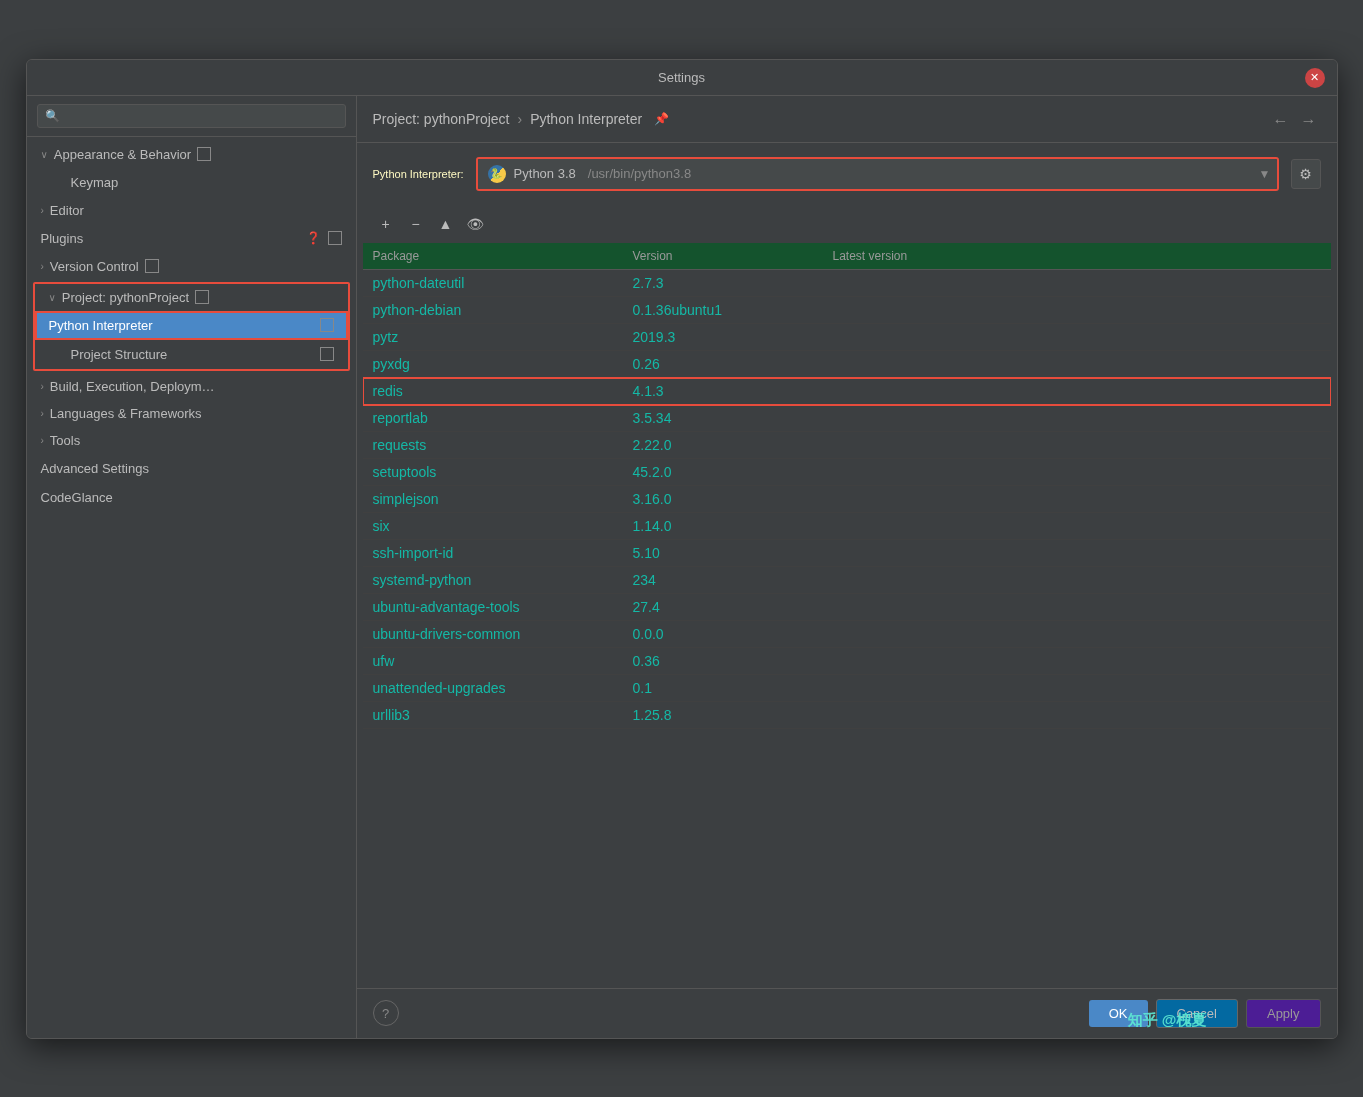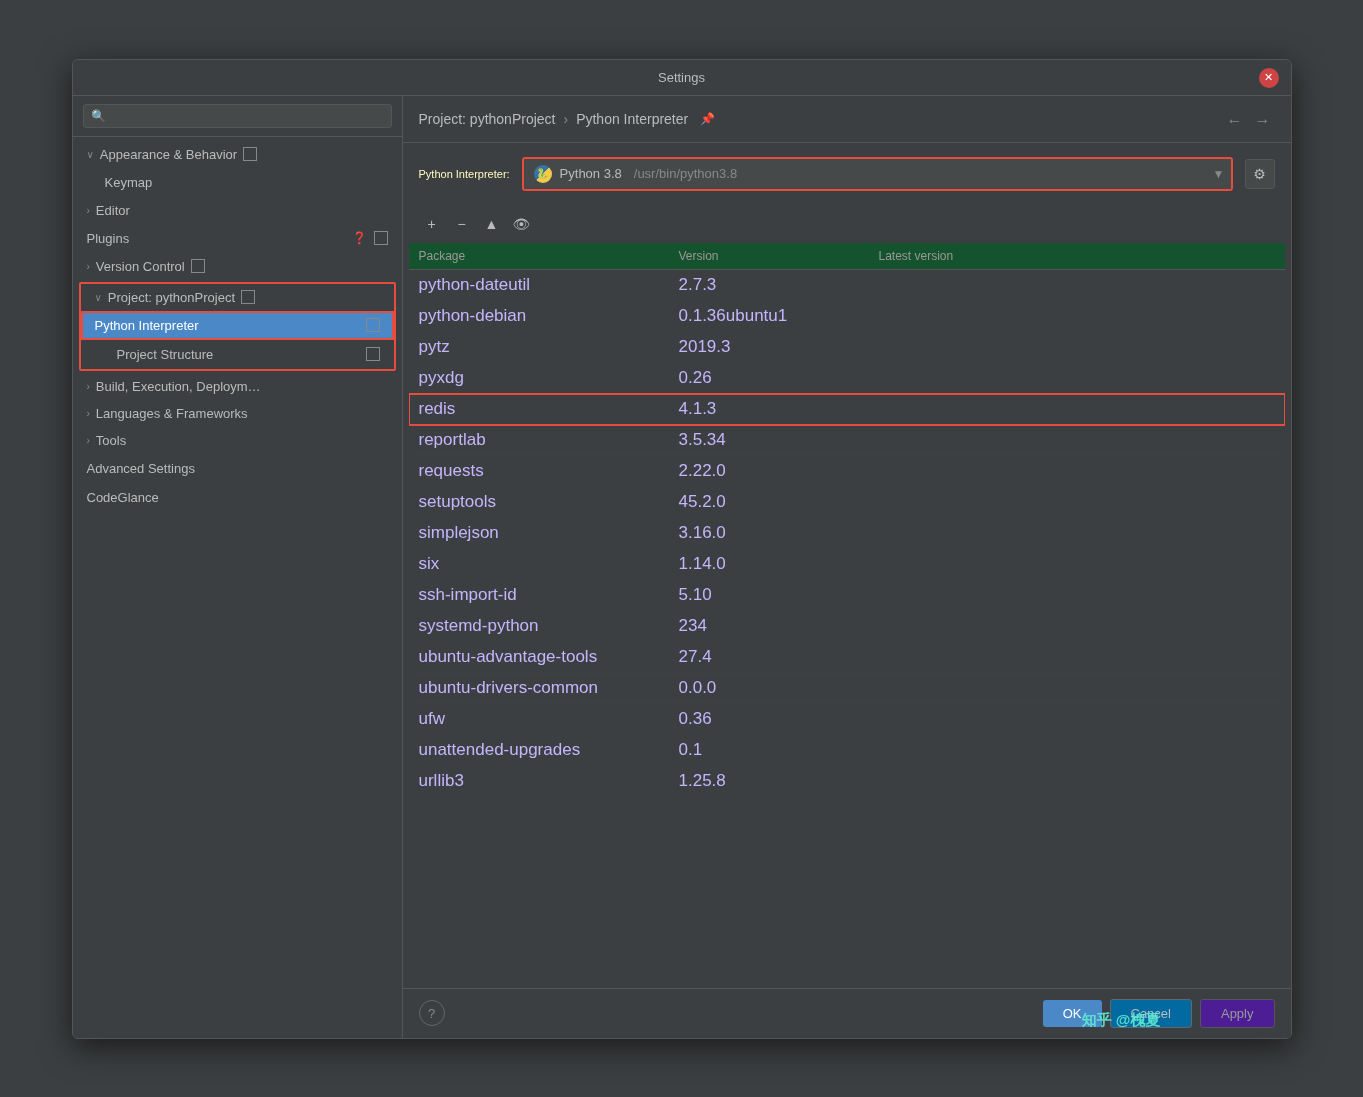--- a/index.html
+++ b/index.html
@@ -7,21 +7,21 @@
       background: #3c3f41;
       font-family: 'Segoe UI', Arial, sans-serif;
       font-size: 13px;
       color: #bbbbbb;
       display: flex;
       justify-content: center;
       align-items: center;
       min-height: 100vh;
     }
     .window {
-      width: 1220px;
+      width: 1312px;
       height: 980px;
       background: #3c3f41;
       border: 1px solid #555;
       border-radius: 6px;
       display: flex;
       flex-direction: column;
       overflow: hidden;
       box-shadow: 0 8px 32px rgba(0,0,0,0.6);
       position: relative;
     }
@@ -90,21 +90,21 @@
     .nav-item {
       padding: 7px 14px;
       cursor: pointer;
       display: flex;
       align-items: center;
       gap: 6px;
       color: #bbbbbb;
       font-size: 13px;
     }
     .nav-item.child {
-      padding-left: 32px;
+      padding-left: 44px;
     }
     .nav-item.highlighted {
       background: #4a88c7;
       color: #ffffff;
       outline: 2px solid #e74c3c;
       outline-offset: -2px;
     }
     .nav-group-label {
       padding: 6px 14px;
       color: #bbbbbb;
@@ -286,22 +286,22 @@
       display: grid;
       grid-template-columns: 260px 200px 1fr;
       padding: 5px 10px;
       border-bottom: 1px solid #404040;
     }
     .pkg-row.highlighted {
       outline: 2px solid #e74c3c;
       outline-offset: -1px;
     }
     .pkg-cell {
-      color: #c4b5fd;
-      font-size: 17px;
+      color: #14b8a6;
+      font-size: 14px;
     }
     
     .bottom-bar {
       height: 50px;
       background: #3c3f41;
       border-top: 1px solid #555;
       display: flex;
       align-items: center;
       justify-content: flex-end;
       padding: 0 16px;

